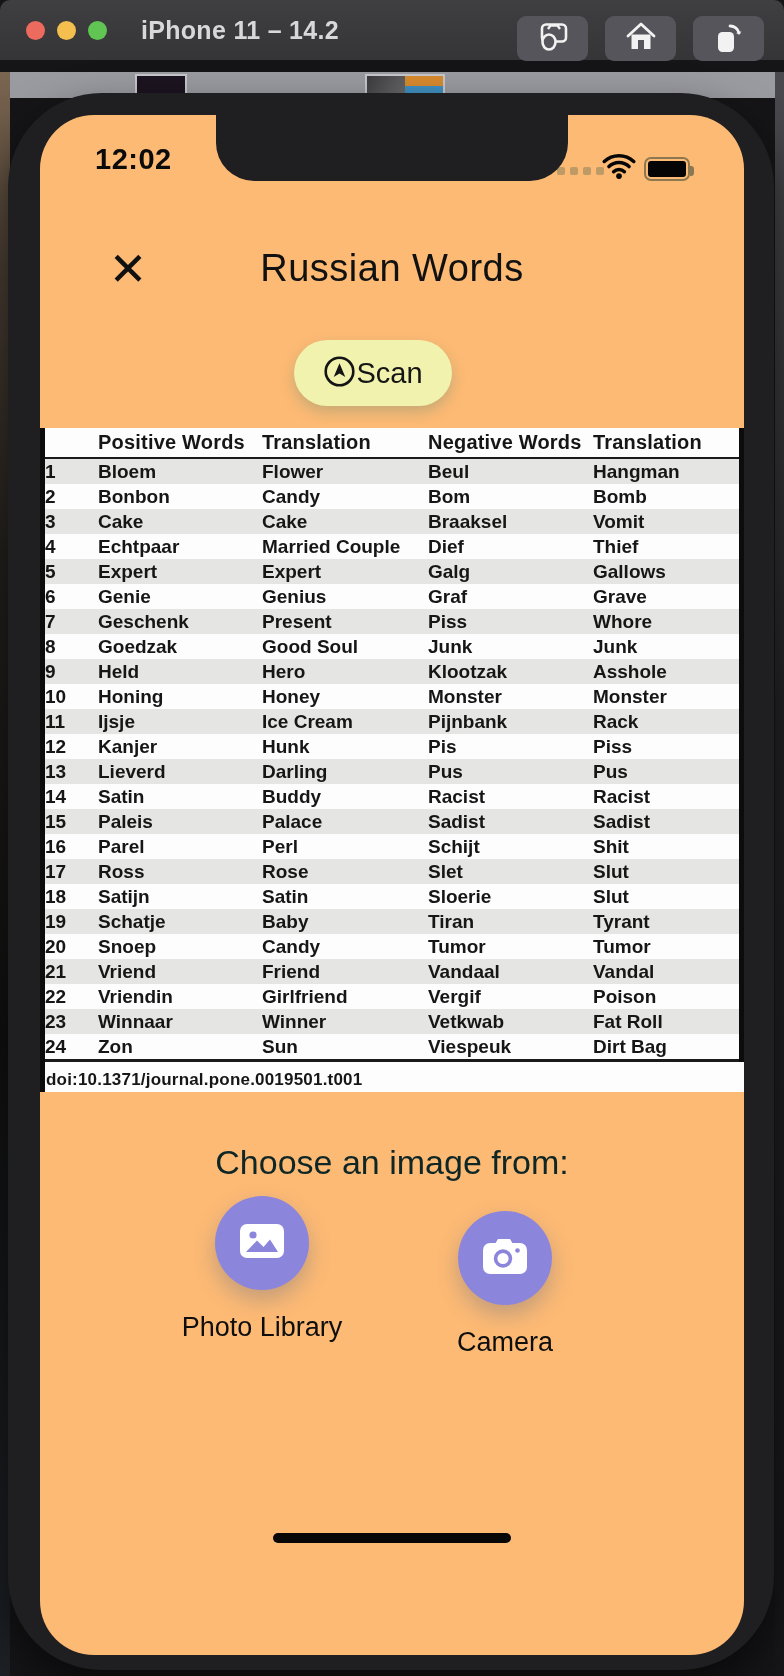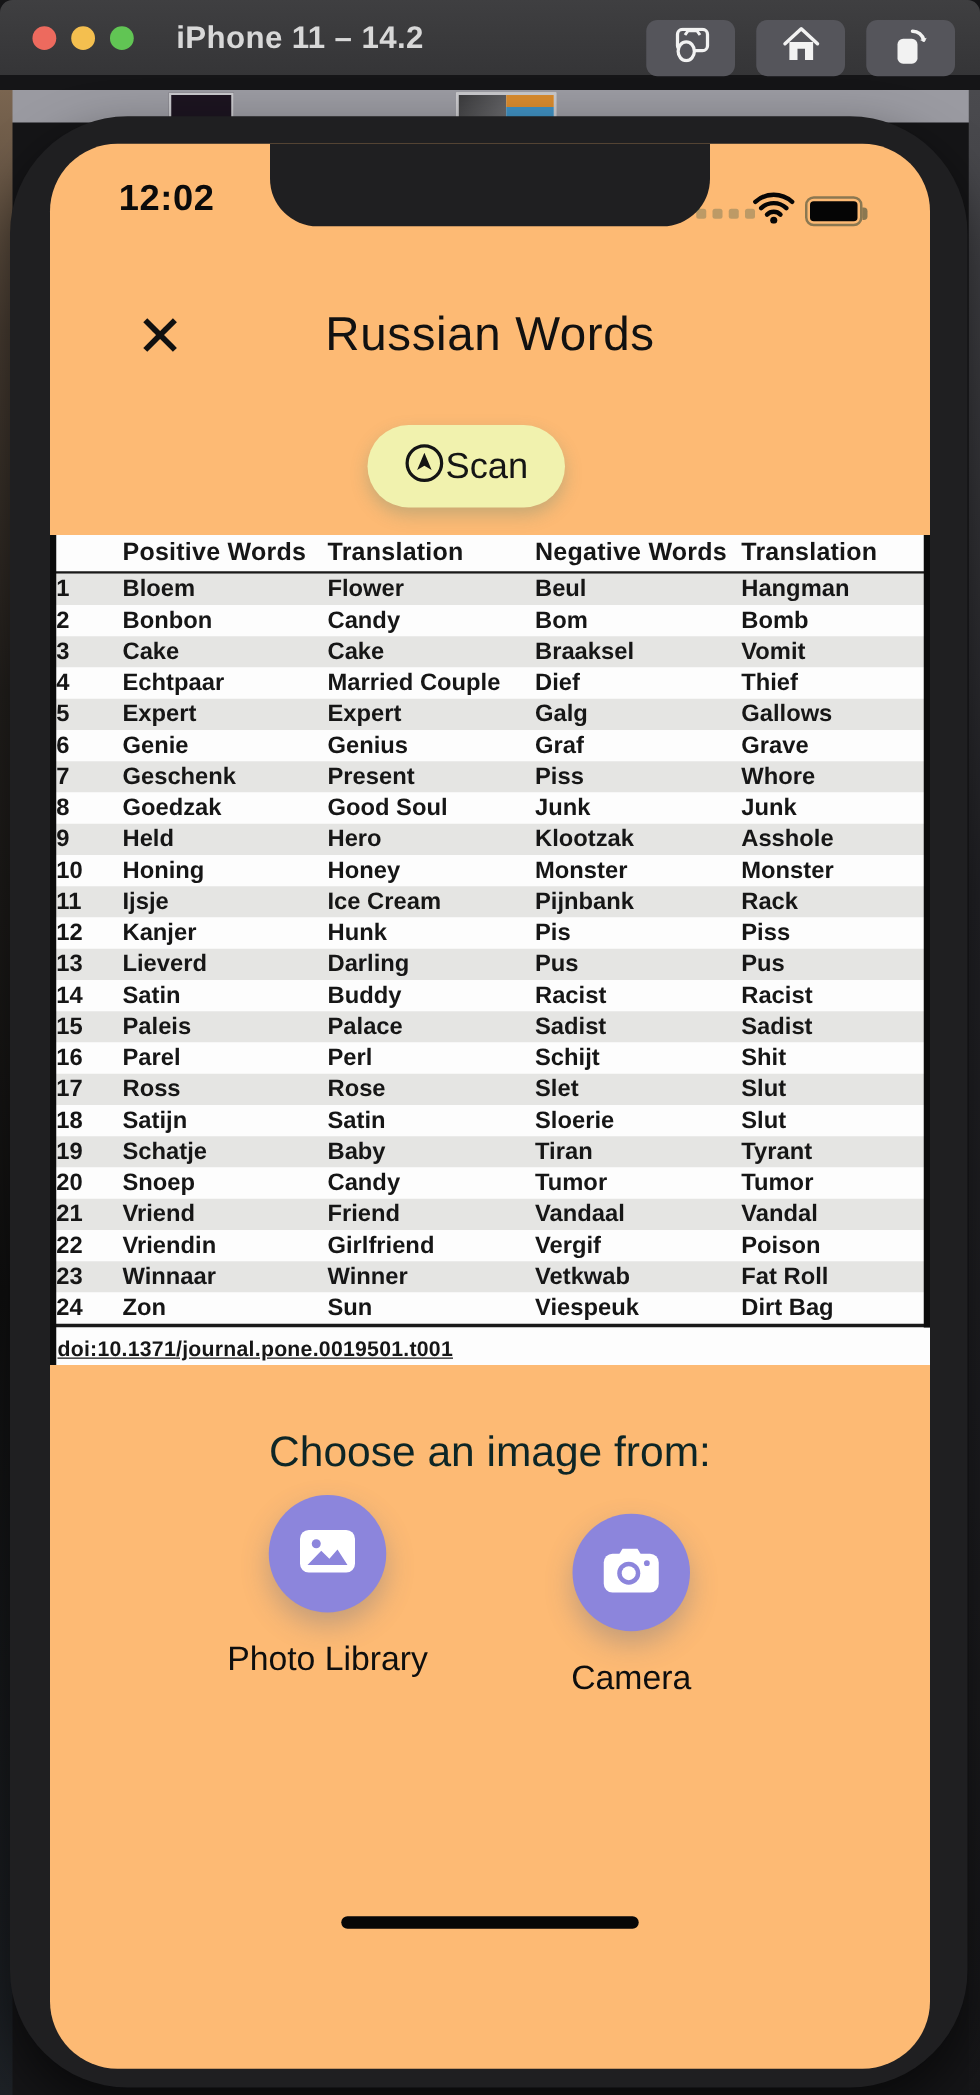--- a/index.html
+++ b/index.html
@@ -114,21 +114,21 @@
   .t-row {
     display:grid; grid-template-columns:53px 164px 166px 165px 151px;
     height:25px; align-items:center;
   }
   .t-row.odd { background:#e5e5e3; }
   .t-row.even { background:#fdfdfd; }
   .t-row span { font-size:19px; font-weight:700; padding-left:5px; white-space:nowrap; }
   .t-row span.it { font-weight:600; }
   .t-caption {
     height:30px; background:#fdfdfd; font-size:17px; font-weight:700;
-    padding:8px 0 0 6px; letter-spacing:0.2px;text-decoration:underline;
+    padding:8px 0 0 6px; letter-spacing:0.2px;
   }
 
   
   .choose-heading {
     position:absolute; left:0; top:1028px; width:704px; text-align:center;
     font-size:34px; font-weight:300; color:#0e2626;
   }
   .pick-btn { position:absolute; width:200px; text-align:center; cursor:pointer; }
   .pick-btn .circle {
     width:94px; height:94px; border-radius:50%; background:#8c85dc;

